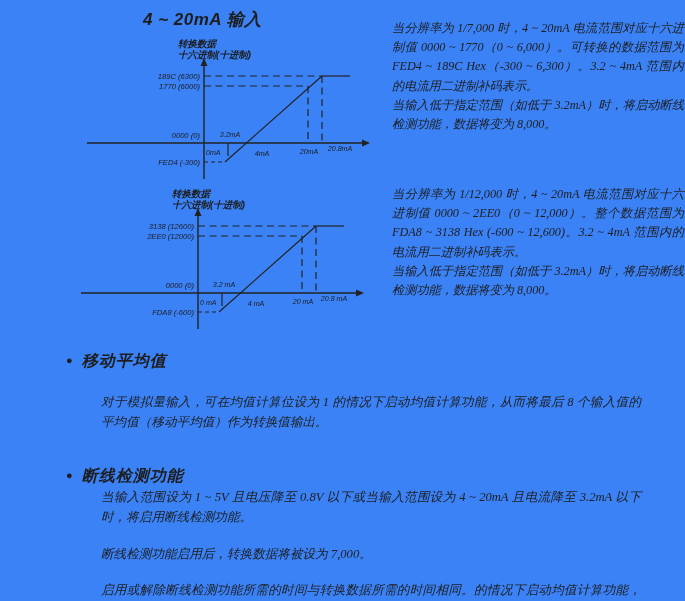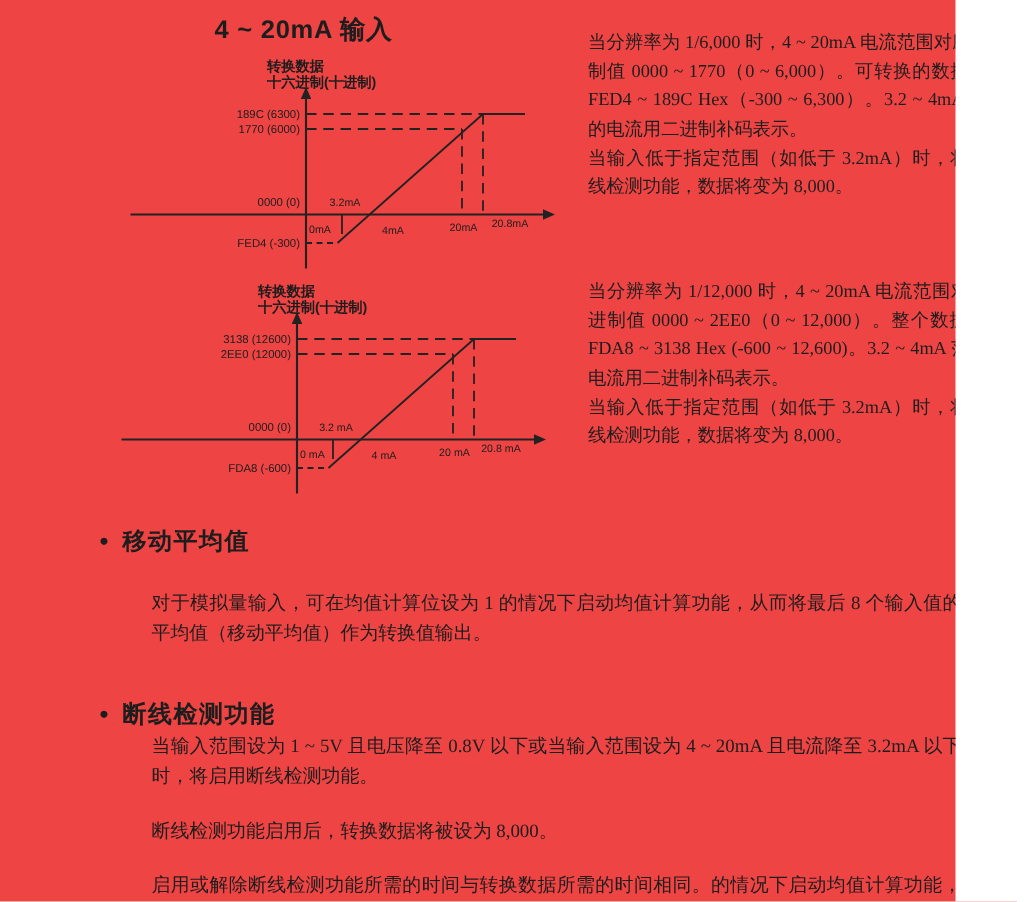--- a/index.html
+++ b/index.html
@@ -1,18 +1,18 @@
 <!DOCTYPE html>
 <html><head>
 <meta charset="utf-8">
 <style>
   html,body{margin:0;padding:0;background:#fff;}
   .page{
-    position:relative;width:637px;height:601px;background:#ef4444;overflow:hidden;
-    font-family:"Liberation Serif","DejaVu Serif",serif;color:#1d1d1d;
+    position:relative;width:685px;height:601px;background:#3b82f6;overflow:hidden;
+    font-family:"Liberation Serif","DejaVu Serif",serif;color:#1d1d1d;font-style:italic;
   }
   .title{
     position:absolute;left:143px;top:8px;
     font-family:"Liberation Sans","DejaVu Sans",sans-serif;
     font-weight:bold;font-size:17px;letter-spacing:.5px;white-space:nowrap;
   }
   .chart{position:absolute;}
   .note{
     position:absolute;left:392px;width:292px;
     font-size:12.2px;line-height:19.2px;text-align:justify;
@@ -95,38 +95,38 @@
       <text x="120" y="104.6" text-anchor="end" class="ylab">0000 (0)</text>
       <text x="120" y="131.6" text-anchor="end" class="ylab">FDA8 (-600)</text>
       <text x="126" y="122" text-anchor="start" class="xlab">0 mA</text>
       <text x="150" y="104" text-anchor="middle" class="xlab">3.2 mA</text>
       <text x="182" y="123" text-anchor="middle" class="xlab">4 mA</text>
       <text x="229" y="121" text-anchor="middle" class="xlab">20 mA</text>
       <text x="260" y="118" text-anchor="middle" class="xlab">20.8 mA</text>
     </svg>
 
   <div class="note" style="top:19px">
-    <p>当分辨率为 1/6,000 时，4 ~ 20mA 电流范围对应十六进制值 0000 ~ 1770（0 ~ 6,000）。可转换的数据范围为 FED4 ~ 189C Hex（-300 ~ 6,300）。3.2 ~ 4mA 范围内的电流用二进制补码表示。</p>
+    <p>当分辨率为 1/7,000 时，4 ~ 20mA 电流范围对应十六进制值 0000 ~ 1770（0 ~ 6,000）。可转换的数据范围为 FED4 ~ 189C Hex（-300 ~ 6,300）。3.2 ~ 4mA 范围内的电流用二进制补码表示。</p>
     <p>当输入低于指定范围（如低于 3.2mA）时，将启动断线检测功能，数据将变为 8,000。</p>
   </div>
 
   <div class="note" style="top:185px">
     <p>当分辨率为 1/12,000 时，4 ~ 20mA 电流范围对应十六进制值 0000 ~ 2EE0（0 ~ 12,000）。整个数据范围为 FDA8 ~ 3138 Hex (-600 ~ 12,600)。3.2 ~ 4mA 范围内的电流用二进制补码表示。</p>
     <p>当输入低于指定范围（如低于 3.2mA）时，将启动断线检测功能，数据将变为 8,000。</p>
   </div>
 
   <div class="sec-head" style="top:351px">
     <span class="bullet">●</span><span>移动平均值</span>
   </div>
   <div class="sec-body" style="top:376px">
     <p>对于模拟量输入，可在均值计算位设为 1 的情况下启动均值计算功能，从而将最后 8 个输入值的平均值（移动平均值）作为转换值输出。</p>
   </div>
 
   <div class="sec-head" style="top:466px">
     <span class="bullet">●</span><span>断线检测功能</span>
   </div>
   <div class="sec-body" style="top:471px">
     <p>当输入范围设为 1 ~ 5V 且电压降至 0.8V 以下或当输入范围设为 4 ~ 20mA 且电流降至 3.2mA 以下时，将启用断线检测功能。</p>
-    <p class="mt-lg">断线检测功能启用后，转换数据将被设为 8,000。</p>
+    <p class="mt-lg">断线检测功能启用后，转换数据将被设为 7,000。</p>
     <p class="mt-sm">启用或解除断线检测功能所需的时间与转换数据所需的时间相同。的情况下启动均值计算功能，将自动解除断线检测功能并使输出返回到正常范围。</p>
   </div>
 
 </div>
 
 </body></html>

